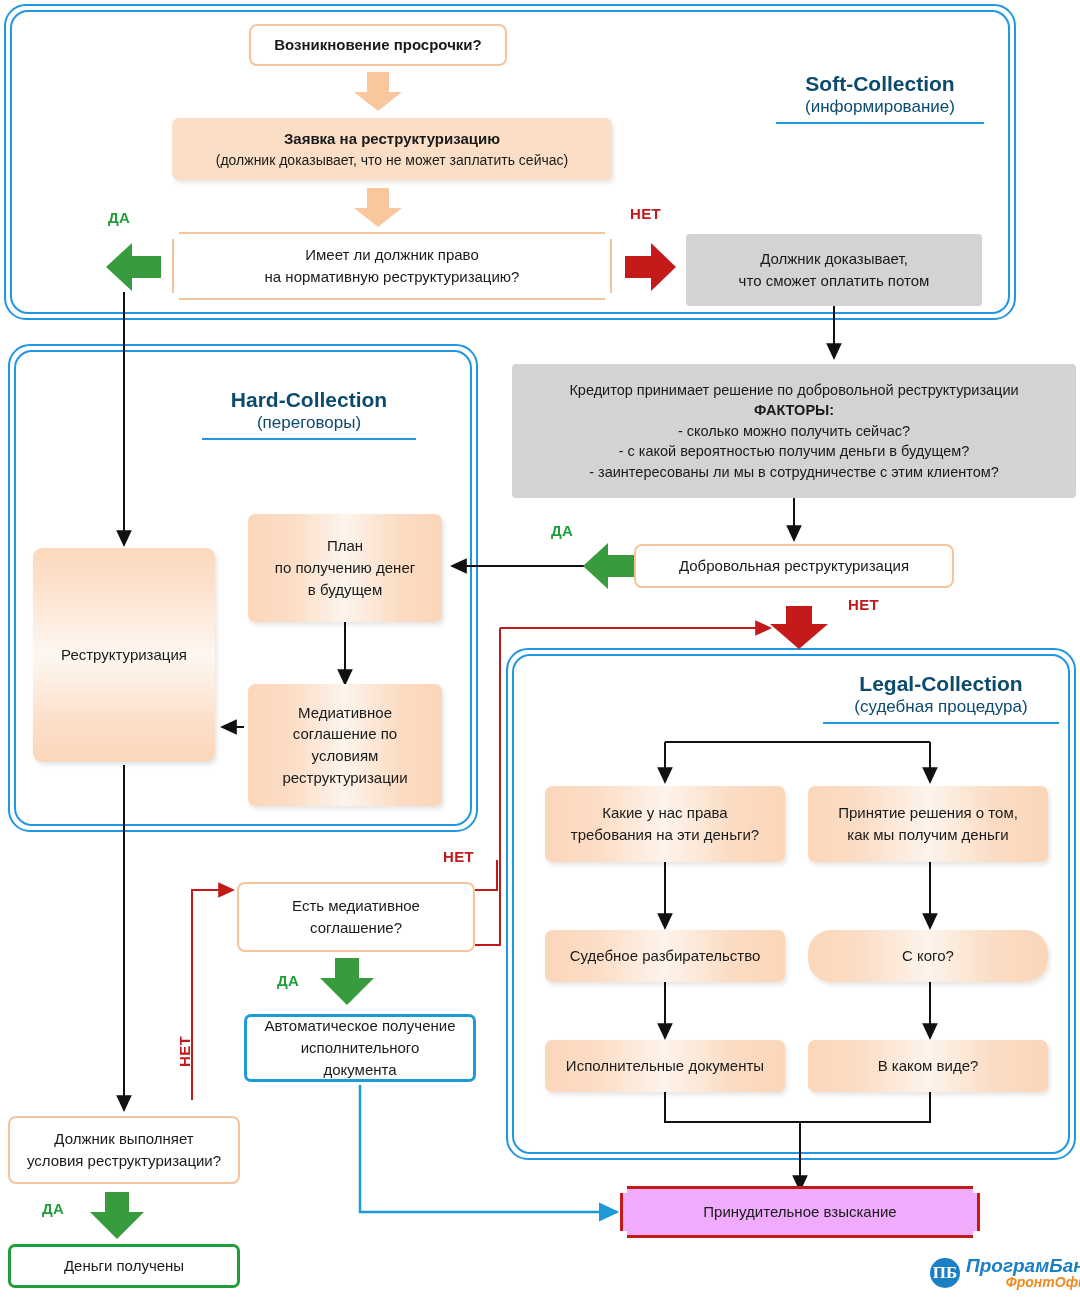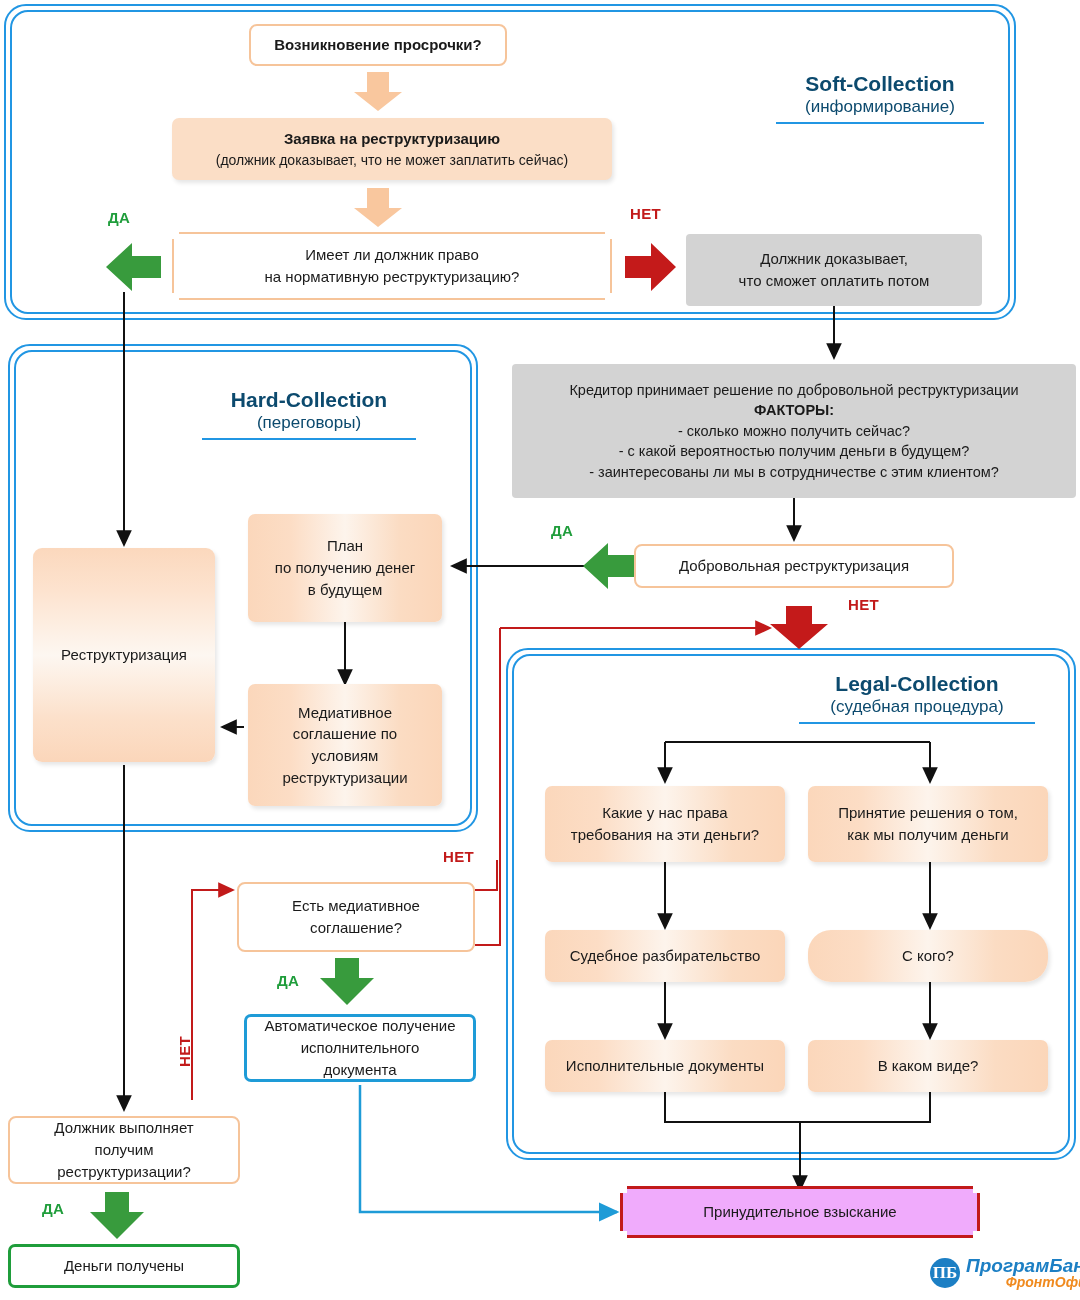--- a/index.html
+++ b/index.html
@@ -251,21 +251,21 @@
     <span class="st-sub">(информирование)</span>
     <span class="st-rule" style="width:208px;"></span>
   </div>
 
   <div class="section-title" style="left:196px; top:388px; width:226px;">
     <span class="st-main">Hard-Collection</span>
     <span class="st-sub">(переговоры)</span>
     <span class="st-rule" style="width:214px;"></span>
   </div>
 
-  <div class="section-title" style="left:792px; top:672px; width:250px;">
+  <div class="section-title" style="left:816px; top:672px; width:250px;">
     <span class="st-main">Legal-Collection</span>
     <span class="st-sub">(судебная процедура)</span>
     <span class="st-rule" style="width:236px;"></span>
   </div>
 
   <div class="node box-peach-outline" style="left:249px; top:24px; width:258px; height:42px;">
     <span class="strong">Возникновение просрочки?</span>
   </div>
 
   <div class="blockarrow" style="left:352px; top:72px; width:52px; height:40px;">
@@ -390,21 +390,21 @@
   <div class="node box-blue-outline" style="left:244px; top:1014px; width:232px; height:68px;">
     <div class="inner">
       <div>Автоматическое получение</div>
       <div>исполнительного документа</div>
     </div>
   </div>
 
   <div class="node box-peach-outline" style="left:8px; top:1116px; width:232px; height:68px;">
     <div class="inner">
       <div>Должник выполняет</div>
-      <div>получим реструктуризации?</div>
+      <div>условия реструктуризации?</div>
     </div>
   </div>
 
   <div class="flag flag-yes" style="left:42px; top:1200px;">ДА</div>
 
   <div class="blockarrow" style="left:88px; top:1192px; width:58px; height:48px;">
     <svg width="58" height="48" viewBox="0 0 58 48">
       <path d="M17,0 L41,0 L41,20 L56,20 L29,47 L2,20 L17,20 z" fill="#389b3d"></path>
     </svg>
   </div>

